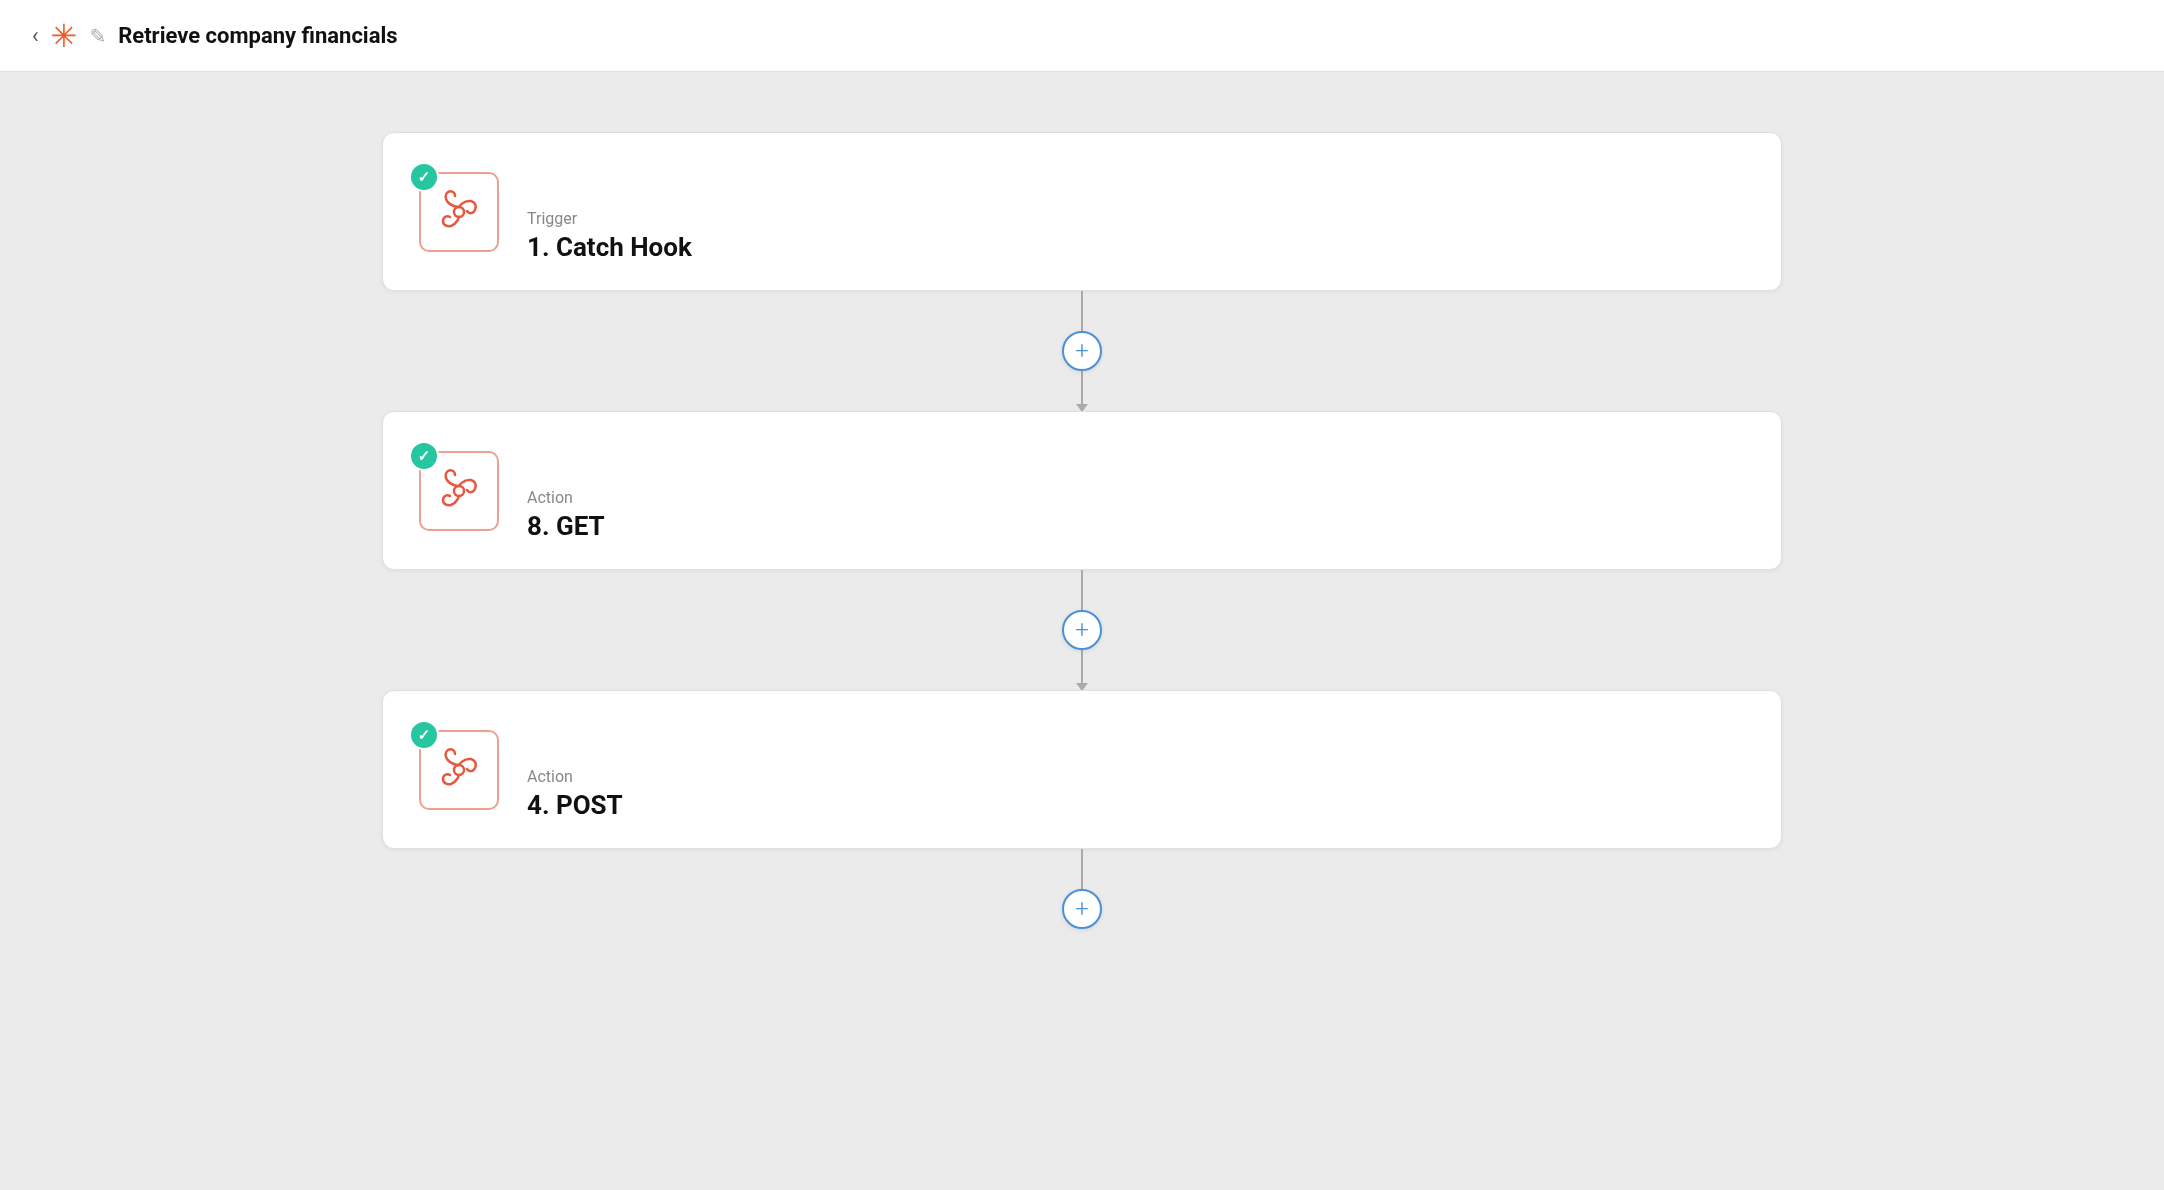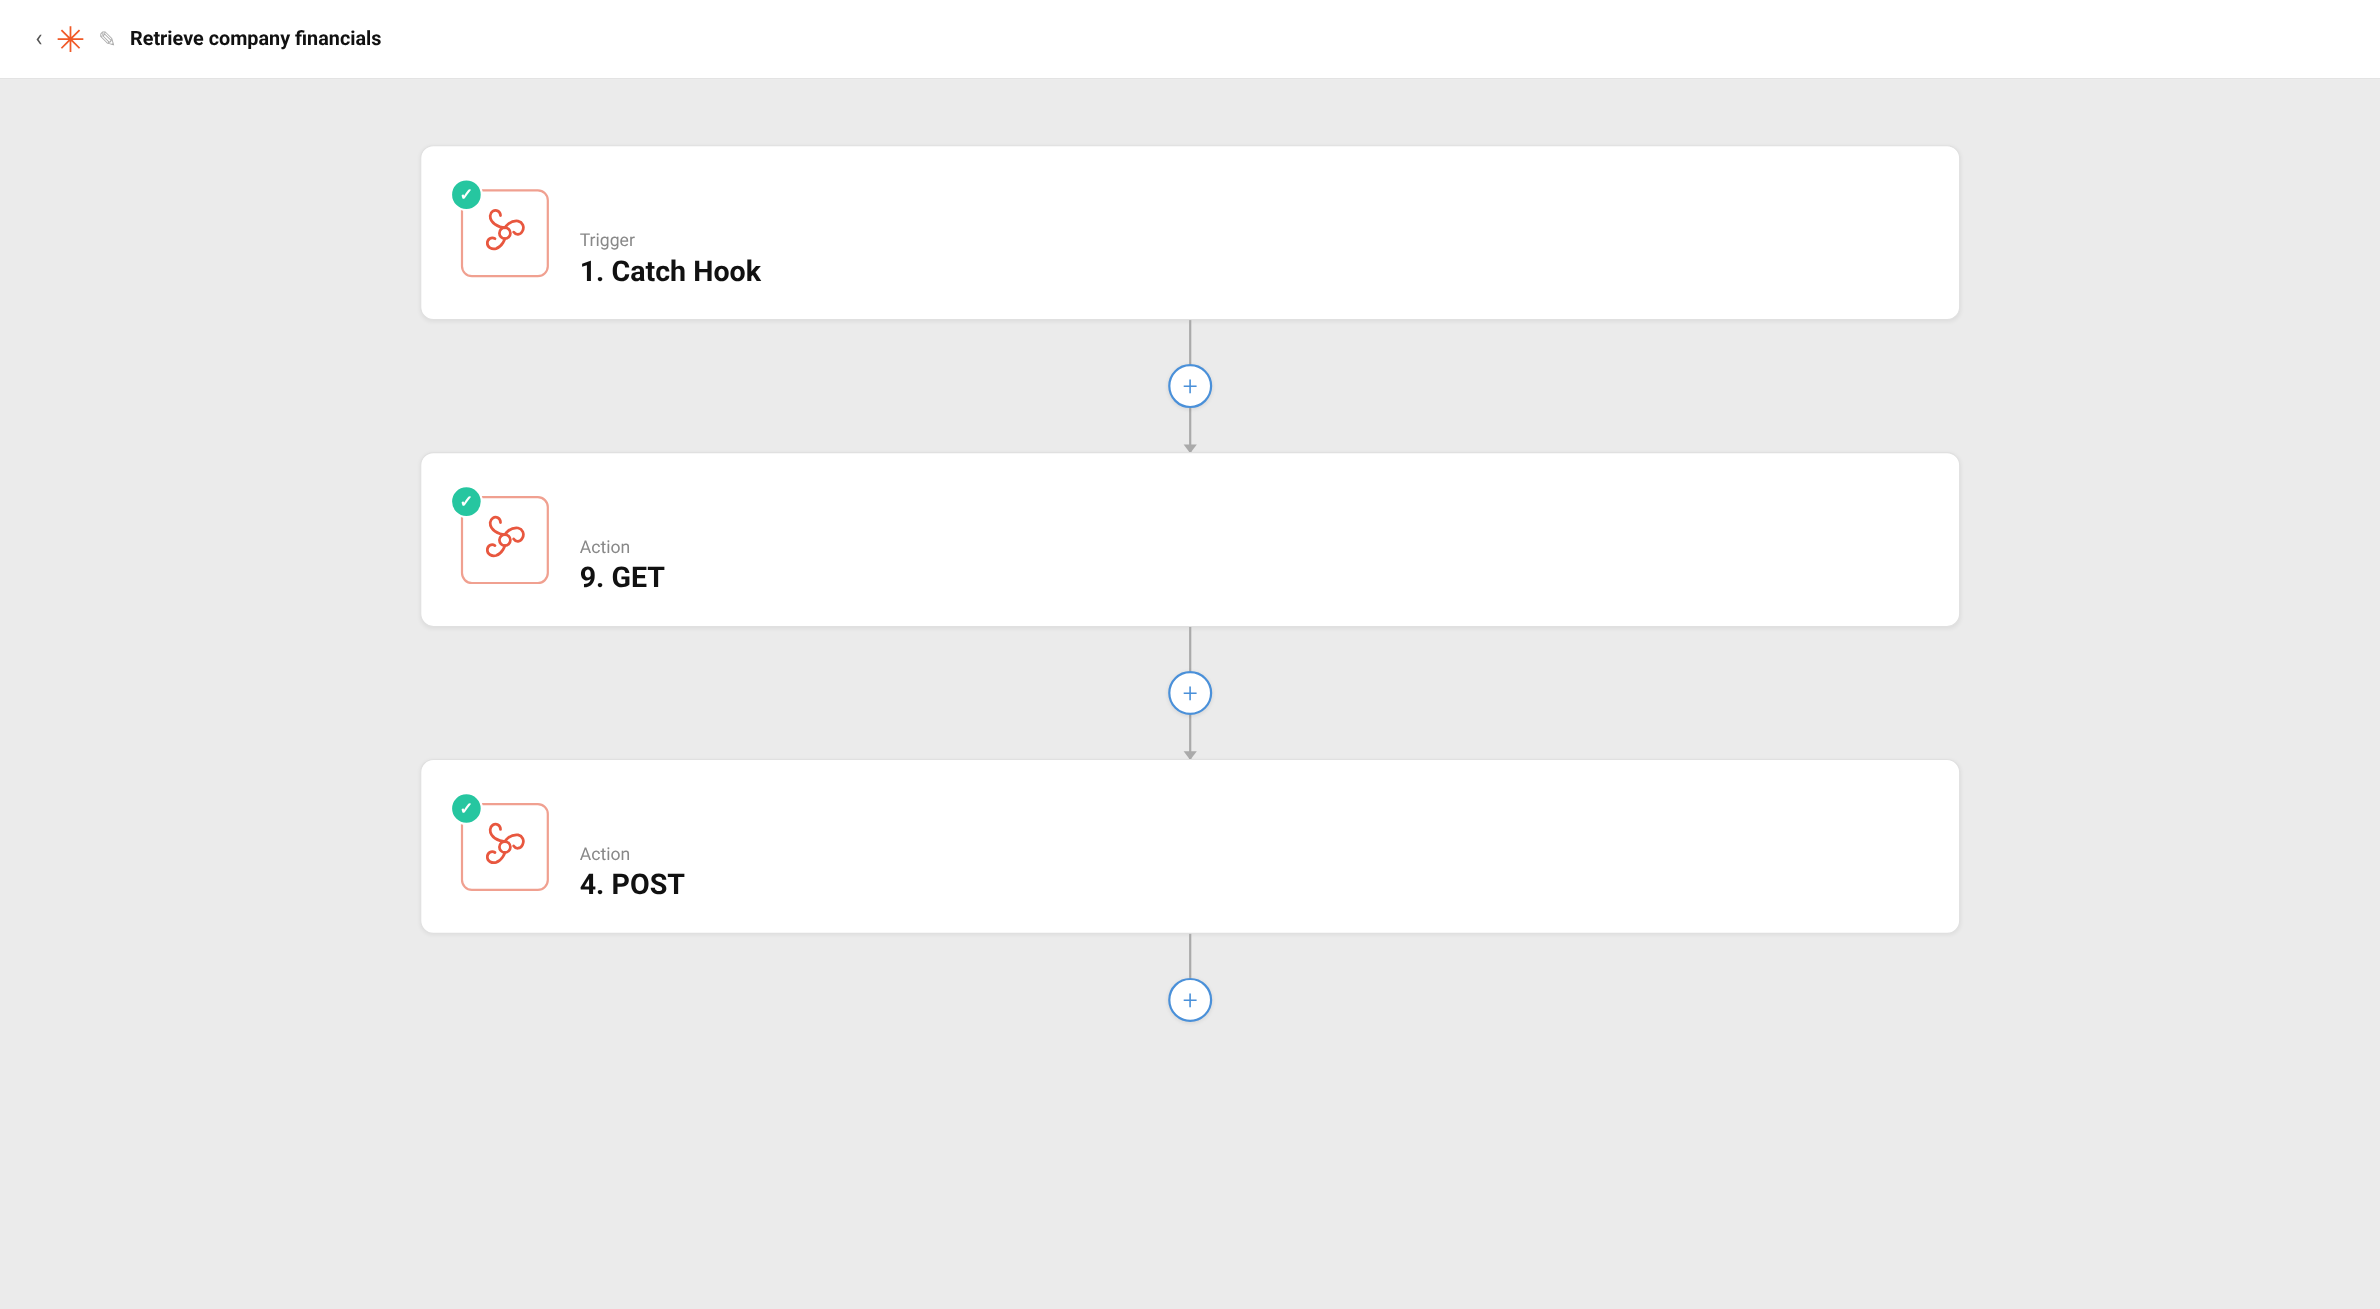--- a/index.html
+++ b/index.html
@@ -28,21 +28,21 @@
       color: #f05a28;
       font-size: 32px;
       line-height: 1;
     }
     .header-edit-icon {
       color: #aaa;
       font-size: 20px;
       cursor: pointer;
     }
     .header-title {
-      font-size: 18px;
+      font-size: 22px;
       font-weight: 700;
       color: #111;
     }
     .canvas {
       background: #ebebeb;
       min-height: calc(1190px - 72px);
       display: flex;
       flex-direction: column;
       align-items: center;
       padding: 60px 40px 80px;
@@ -208,21 +208,21 @@
           <svg class="webhook-icon" viewBox="0 0 48 48" fill="none" xmlns="http://www.w3.org/2000/svg">
             <circle cx="24" cy="24" r="5" fill="none" stroke="#e8573f" stroke-width="2.5"></circle>
             <path d="M24 19 C24 19 16 19 12 13 C10 10 10 6 13 4 C16 2 20 4 20 8" stroke="#e8573f" stroke-width="2.5" fill="none" stroke-linecap="round"></path>
             <path d="M24 19 C24 19 28 12 36 13 C40 14 42 18 40 22 C38 26 34 26 32 23" stroke="#e8573f" stroke-width="2.5" fill="none" stroke-linecap="round"></path>
             <path d="M24 29 C24 29 22 36 16 38 C12 39 8 37 8 33 C8 29 12 27 15 29" stroke="#e8573f" stroke-width="2.5" fill="none" stroke-linecap="round"></path>
           </svg>
         </div>
       </div>
       <div class="step-info">
         <span class="step-type">Action</span>
-        <span class="step-name">9. GET</span>
+        <span class="step-name">8. GET</span>
       </div>
     </div>
 
     <div class="connector">
       <div class="connector-line-top"></div>
       <div class="add-btn">+</div>
       <div class="connector-line-bottom"></div>
     </div>
 
     <div class="step-card">

